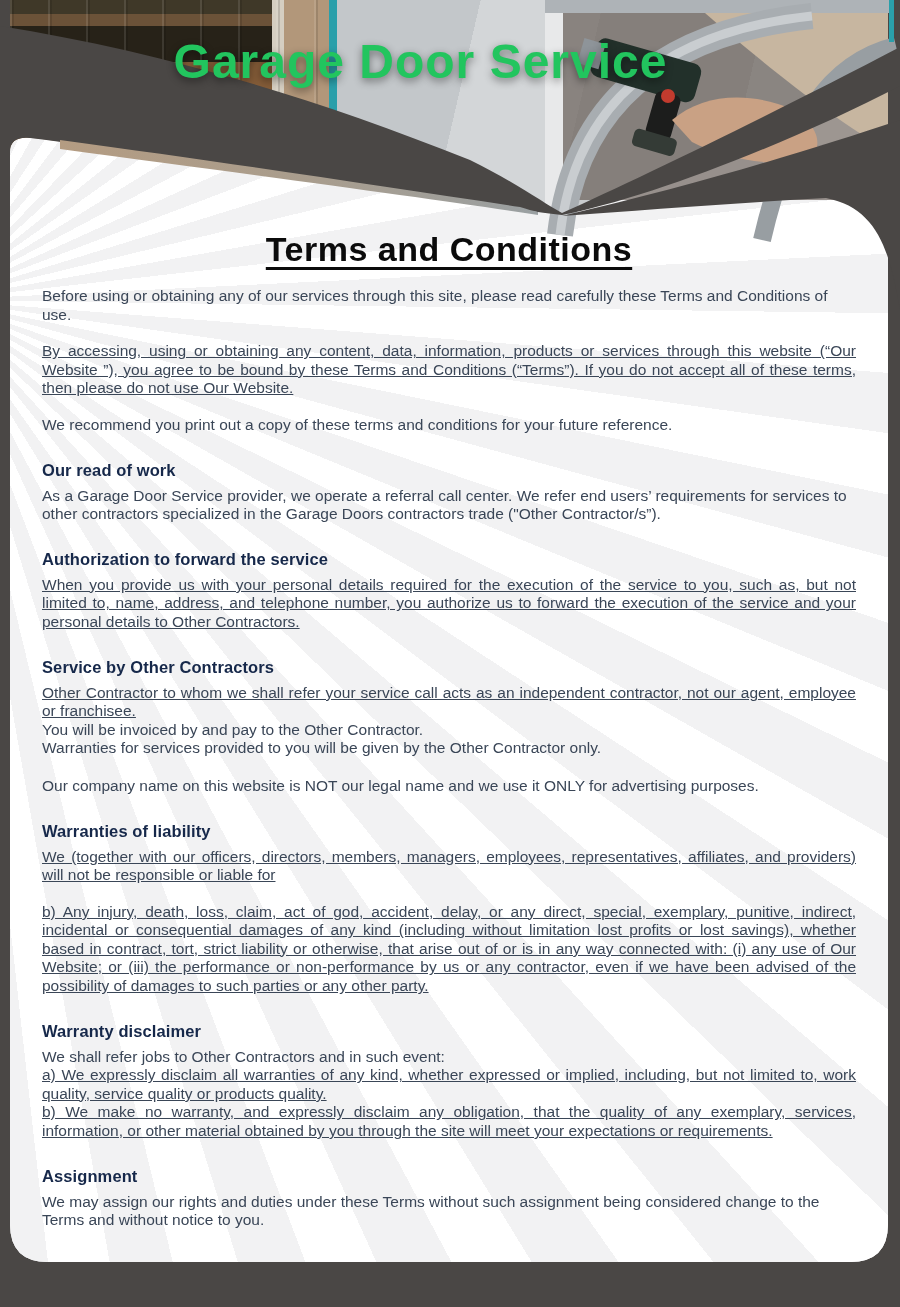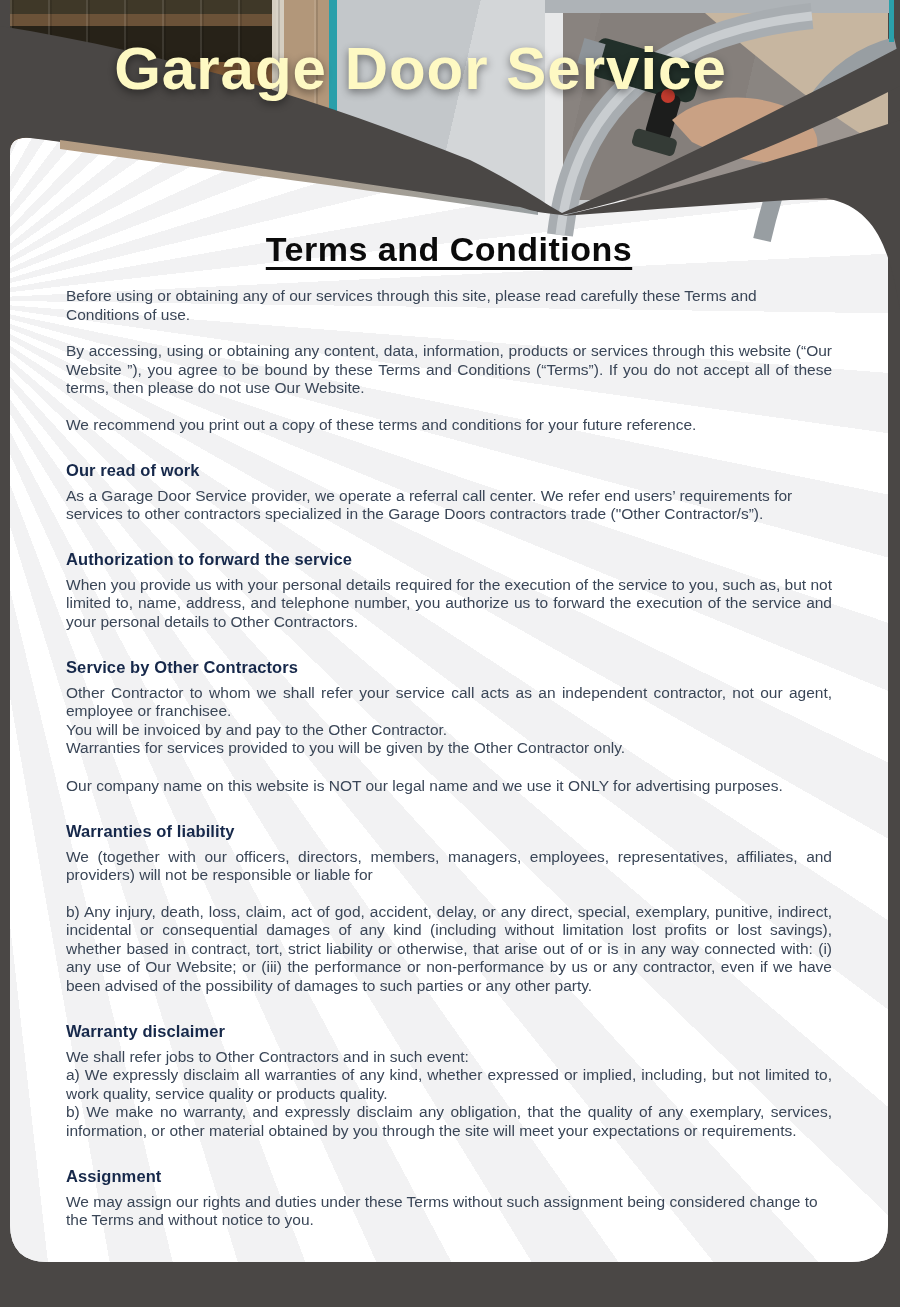--- a/index.html
+++ b/index.html
@@ -24,50 +24,50 @@
   }
   .photo-right{
     position:absolute;left:337px;top:0;width:551px;height:252px;
     background:linear-gradient(103deg,#c3c7ca 0 140px,#d3d6d8 140px 260px,#c9ccce 260px 420px,#d6d9db 420px);
   }
   
   .swoosh{position:absolute;top:0;left:0;z-index:3;pointer-events:none;}
   
   .brand{
     position:absolute;top:34px;left:0;width:841px;z-index:4;
-    text-align:center;color:#fef9c3;
-    font-size:60px;font-weight:bold;letter-spacing:1px;
+    text-align:center;color:#22c55e;
+    font-size:48px;font-weight:bold;letter-spacing:1px;
     text-shadow:0 3px 8px rgba(0,0,0,.45);
   }
   
   .card{
     position:absolute;left:10px;top:80px;width:878px;height:1182px;z-index:2;
     background-color:#ffffff;
     background-image:repeating-conic-gradient(from -10deg at -70px 220px, #ffffff 0deg 3.6deg, #f2f2f3 3.6deg 7.2deg);
     clip-path:path("M0,1144 L0,72 Q0,56 22,58 C180,78 410,118 552,135 C630,120 780,48 868,6 L878,2 L878,1144 Q878,1182 840,1182 L38,1182 Q0,1182 0,1144 Z");
   }
-  .content{padding:0 56px;}
+  .content{padding:0 32px;}
   .main-heading{
     margin:150px 0 0;text-align:center;
     font-size:34px;font-weight:bold;color:#0b0b0b;letter-spacing:0.5px;
     text-decoration:underline;text-decoration-thickness:3px;text-underline-offset:6px;
   }
   .sections{margin-top:15px;}
   .sections h3{
     font-size:16.5px;font-weight:bold;color:#16284a;
     margin:26px 0 7px;letter-spacing:0.1px;
   }
   .sections p{
     font-size:15.5px;line-height:18.6px;color:#3a4657;
     margin:18px 0 0;
   }
   .sections p.first{margin-top:0;}
   .sections p.tight{margin-top:0;}
   .sections p.gap{margin-top:19px;}
-  .sections p.justify{text-align:justify;}
+  .sections p.justify{text-align:justify;text-decoration:underline;}
 </style>
 </head>
 <body>
 
 <div class="header">
   <div class="photo-left"></div>
   <div class="divider"></div>
   <div class="photo-right"></div>
 
   <svg class="swoosh" width="900" height="330" viewBox="0 0 900 330">

